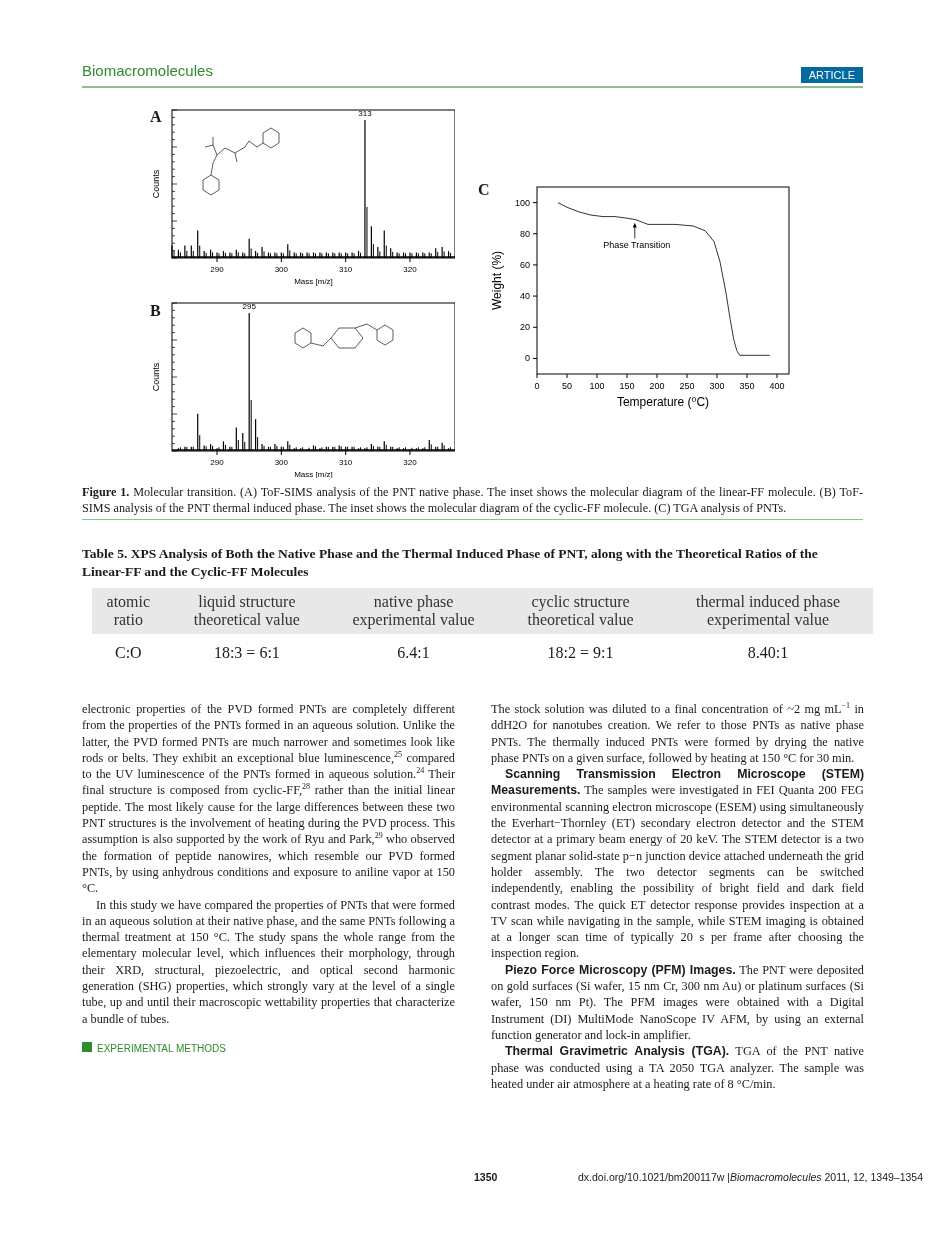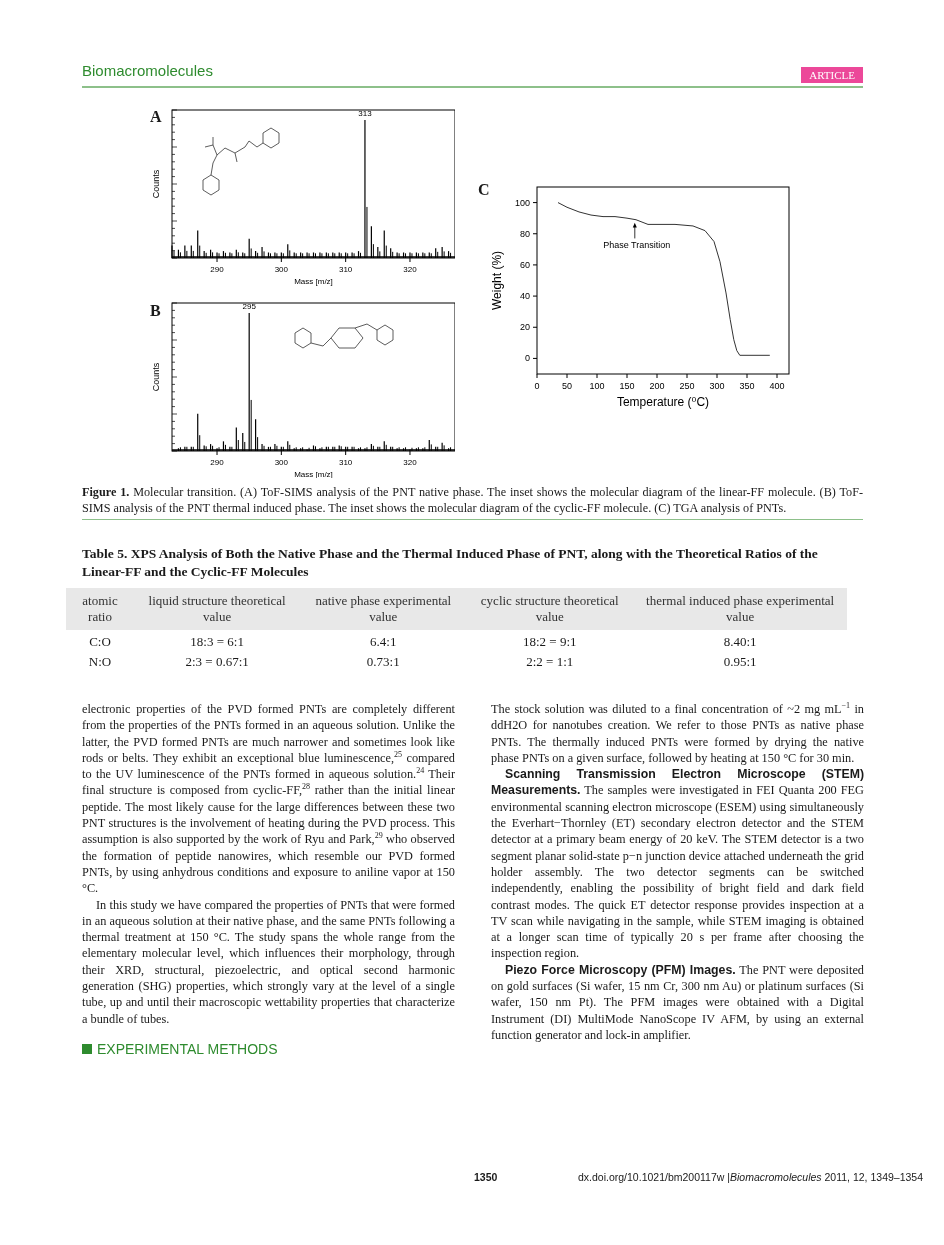--- a/index.html
+++ b/index.html
@@ -1,34 +1,34 @@
 <!DOCTYPE html>
 <html><head>
 <meta charset="utf-8">
 <style>
   html,body{margin:0;padding:0;background:#fff;}
   body{width:944px;height:1245px;position:relative;font-family:"Liberation Serif","DejaVu Serif",serif;color:#1a1a1a;overflow:hidden;}
   .hdr{position:absolute;left:82px;top:62px;width:781px;height:24px;border-bottom:2px solid #8dc08a;}
   .journal{position:absolute;left:0;top:0;font-family:"Liberation Sans","DejaVu Sans",sans-serif;font-size:15px;color:#2e8b2e;}
-  .badge{position:absolute;right:0;top:5px;background:#ec4899;color:#fff;font-family:Liberation Serif, serif;font-size:11px;padding:2px 8px;}
+  .badge{position:absolute;right:0;top:5px;background:#0369a1;color:#fff;font-family:Liberation Sans, sans-serif;font-size:11px;padding:2px 8px;}
   .panel-label{position:absolute;font-family:"Liberation Serif",serif;font-weight:bold;font-size:16px;}
   svg text{font-family:"Liberation Sans","DejaVu Sans",sans-serif;}
   .caption{position:absolute;left:82px;top:484px;width:781px;font-size:12.2px;line-height:16px;text-align:justify;}
   .caption b{font-weight:bold;}
   .rule{position:absolute;left:82px;width:781px;height:1px;background:#8dc08a;}
   .tcap{position:absolute;left:82px;top:545px;width:781px;font-size:13.5px;font-weight:bold;line-height:18px;}
-  table{position:absolute;left:66px;top:588px;width:781px;border-collapse:collapse;font-size:13px;}
+  table{position:absolute;left:92px;top:588px;width:781px;border-collapse:collapse;font-size:16px;}
   th{background:#e8e8e8;font-weight:normal;padding:5px 4px;color:#333;}
   td{text-align:center;padding:2px 4px;height:14px;}
-  tr.first td{padding-top:4px;}
+  tr.first td{padding-top:10px;}
   .col{position:absolute;font-size:12.3px;line-height:16.3px;text-align:justify;}
   .col p{margin:0;}
   .ind{text-indent:14px;}
   .sh{font-family:"Liberation Sans","DejaVu Sans",sans-serif;font-weight:bold;font-size:12.3px;}
-  .sec{font-family:"Liberation Sans",sans-serif;color:#2e8b2e;font-size:14px;margin:14px 0 8px;}
+  .sec{font-family:"Liberation Sans",sans-serif;color:#2e8b2e;font-size:10px;margin:14px 0 8px;}
   .sec .sq{display:inline-block;width:10px;height:10px;background:#2e8b2e;margin-right:5px;}
   sup{font-size:8px;line-height:0;}
   .foot{position:absolute;top:1171px;font-size:10.5px;font-family:"Liberation Sans",sans-serif;}
 </style>
 </head>
 <body>
 
 <div class="hdr">
   <span class="journal">Biomacromolecules</span>
   <span class="badge">ARTICLE</span>
@@ -356,36 +356,30 @@
       </tr>
     </thead>
   <tbody id="tbody">
       <tr class="first">
         <td>C:O</td>
         <td>18:3 = 6:1</td>
         <td>6.4:1</td>
         <td>18:2 = 9:1</td>
         <td>8.40:1</td>
       </tr>
-      <tr>
-        <td>N:O</td>
-        <td>2:3 = 0.67:1</td>
-        <td>0.73:1</td>
-        <td>2:2 = 1:1</td>
-        <td>0.95:1</td>
-      </tr>
     </tbody>
 </table>
 
 <div class="col" style="left:82px;top:701px;width:373px">
   <p><span>electronic properties of the PVD formed PNTs are completely different from the properties of the PNTs formed in an aqueous solution. Unlike the latter, the PVD formed PNTs are much narrower and sometimes look like rods or belts. They exhibit an exceptional blue luminescence,</span><sup>25</sup><span> compared to the UV luminescence of the PNTs formed in aqueous solution.</span><sup>24</sup><span> Their final structure is composed from cyclic-FF,</span><sup>28</sup><span> rather than the initial linear peptide. The most likely cause for the large differences between these two PNT structures is the involvement of heating during the PVD process. This assumption is also supported by the work of Ryu and Park,</span><sup>29</sup><span> who observed the formation of peptide nanowires, which resemble our PVD formed PNTs, by using anhydrous conditions and exposure to aniline vapor at 150 °C.</span></p>
   <p class="ind">In this study we have compared the properties of PNTs that were formed in an aqueous solution at their native phase, and the same PNTs following a thermal treatment at 150 °C. The study spans the whole range from the elementary molecular level, which influences their morphology, through their XRD, structural, piezoelectric, and optical second harmonic generation (SHG) properties, which strongly vary at the level of a single tube, up and until their macroscopic wettability properties that characterize a bundle of tubes.</p>
   <div class="sec"><span class="sq"></span><span>EXPERIMENTAL METHODS</span></div>
 </div>
 
 <div class="col" style="left:491px;top:701px;width:373px">
   <p><span>The stock solution was diluted to a final concentration of ~2 mg mL</span><sup>−1</sup><span> in ddH2O for nanotubes creation. We refer to those PNTs as native phase PNTs. The thermally induced PNTs were formed by drying the native phase PNTs on a given surface, followed by heating at 150 °C for 30 min.</span></p>
   <p class="ind"><span class="sh">Scanning Transmission Electron Microscope (STEM) Measurements.</span><span> The samples were investigated in FEI Quanta 200 FEG environmental scanning electron microscope (ESEM) using simultaneously the Everhart−Thornley (ET) secondary electron detector and the STEM detector at a primary beam energy of 20 keV. The STEM detector is a two segment planar solid-state p−n junction device attached underneath the grid holder assembly. The two detector segments can be switched independently, enabling the possibility of bright field and dark field contrast modes. The quick ET detector response provides inspection at a TV scan while navigating in the sample, while STEM imaging is obtained at a longer scan time of typically 20 s per frame after choosing the inspection region.</span></p>
   <p class="ind"><span class="sh">Piezo Force Microscopy (PFM) Images.</span><span> The PNT were deposited on gold surfaces (Si wafer, 15 nm Cr, 300 nm Au) or platinum surfaces (Si wafer, 150 nm Pt). The PFM images were obtained with a Digital Instrument (DI) MultiMode NanoScope IV AFM, by using an external function generator and lock-in amplifier.</span></p>
+  <p class="ind"><span class="sh">Thermal Gravimetric Analysis (TGA).</span><span> TGA of the PNT native phase was conducted using a TA 2050 TGA analyzer. The sample was heated under air atmosphere at a heating rate of 8 °C/min.</span></p>
 </div>
 
 <span class="foot" style="left:474px;font-weight:bold">1350</span>
 <span class="foot" style="left:578px"><a style="color:inherit;text-decoration:none">dx.doi.org/10.1021/bm200117w |</a><i>Biomacromolecules</i><span> 2011, 12, 1349–1354</span></span>
 
 </body></html>

